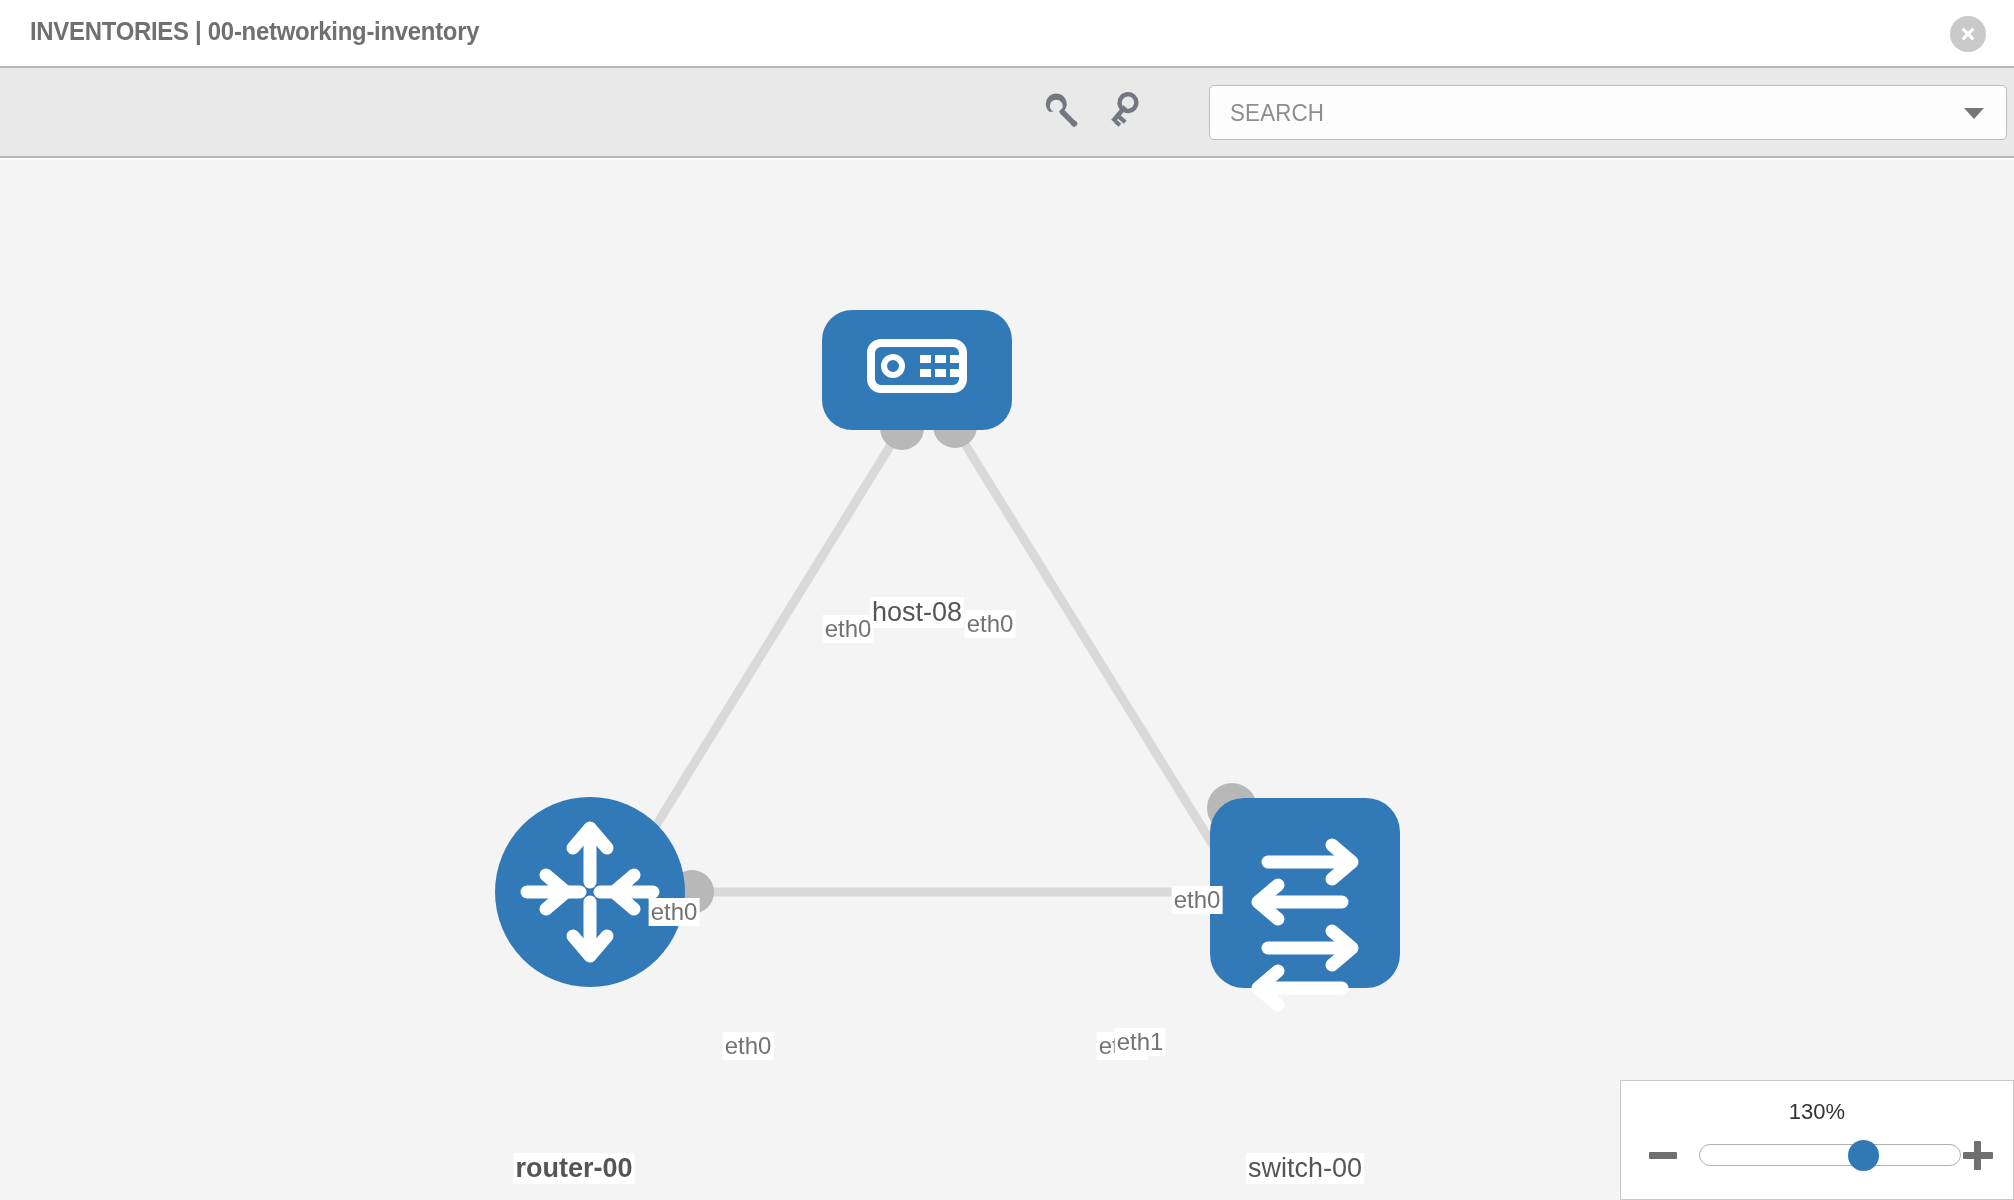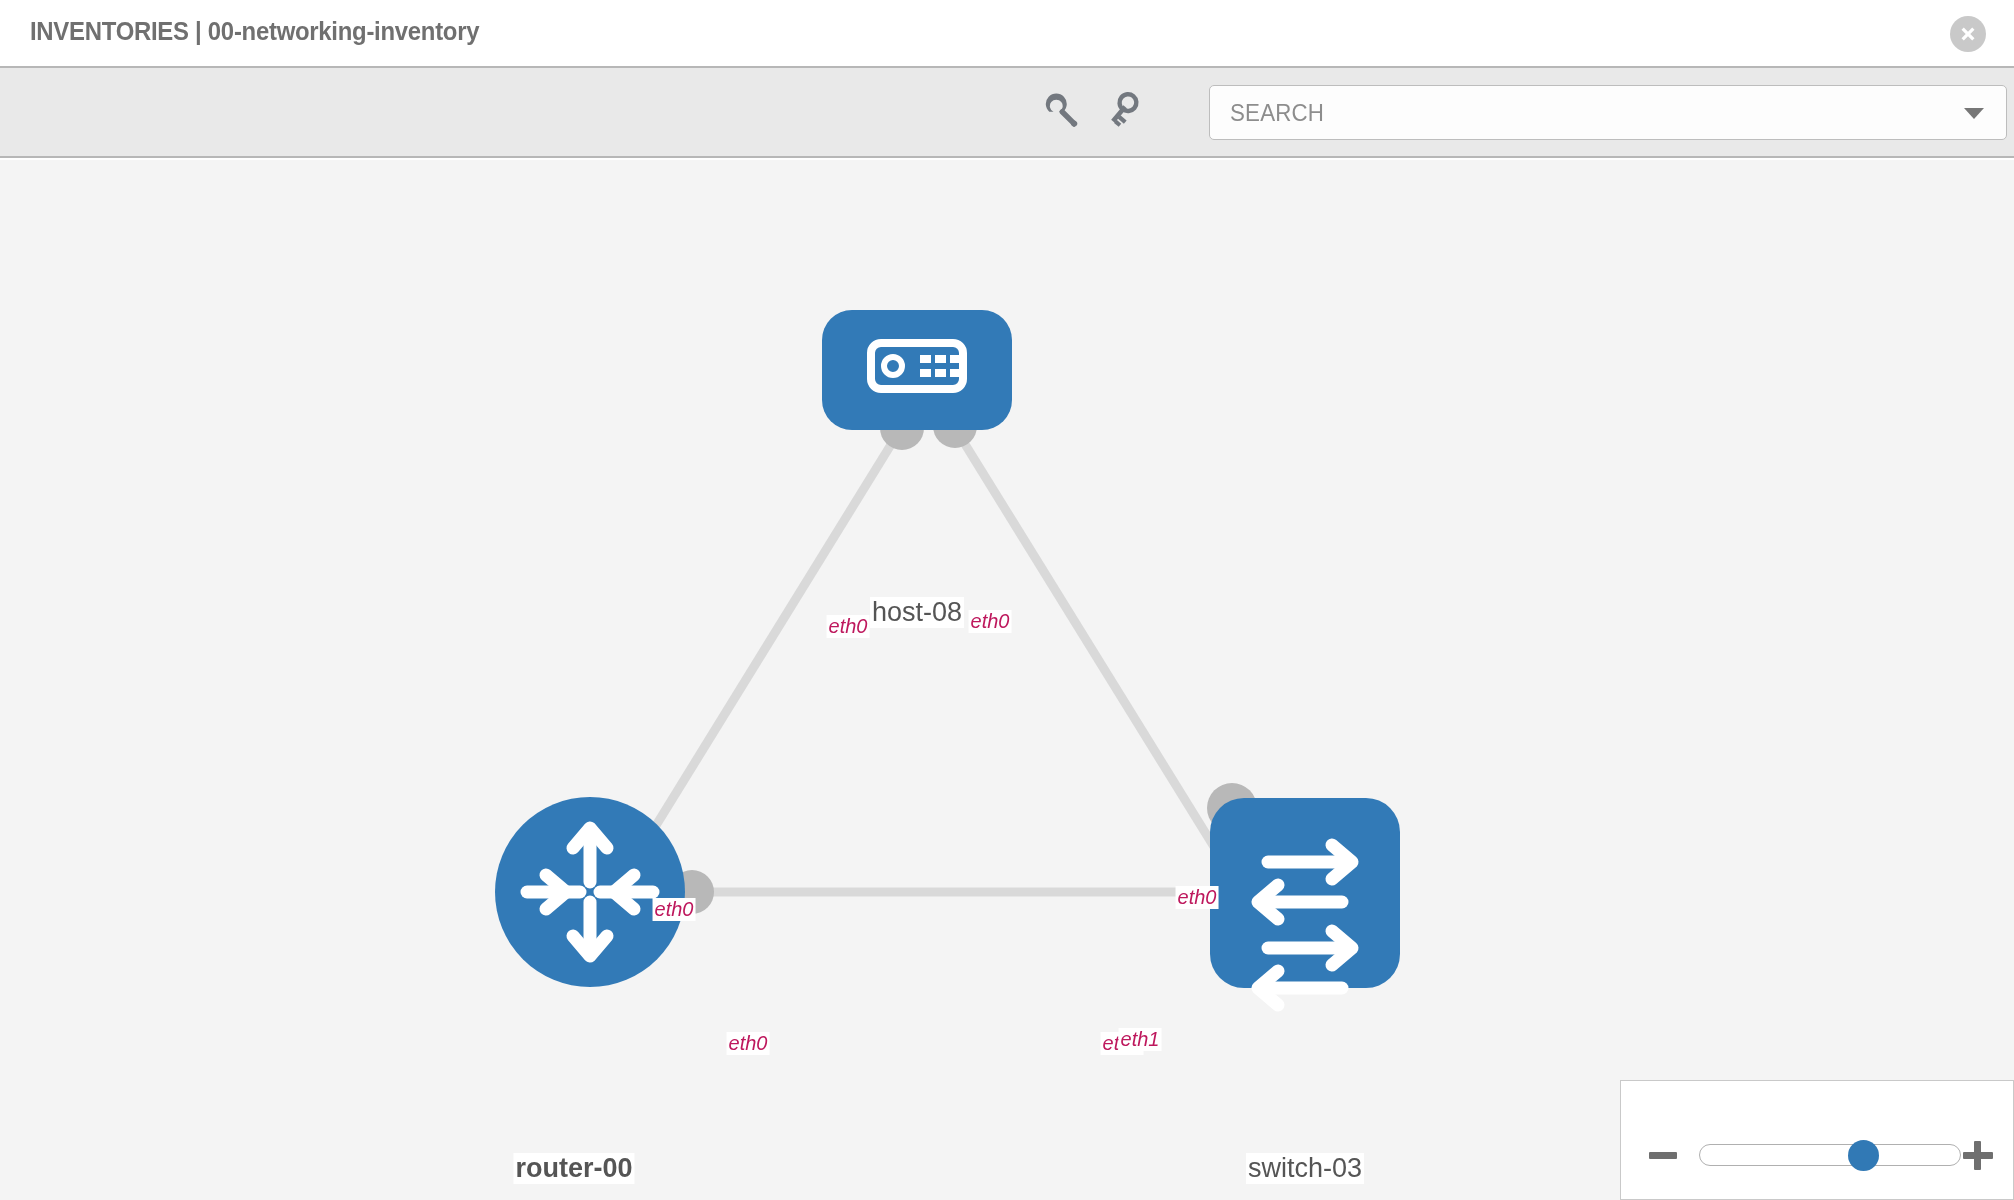--- a/index.html
+++ b/index.html
@@ -147,27 +147,26 @@
     position: absolute;
     font-size: 27px;
     color: #555555;
     background: #ffffff;
     white-space: nowrap;
     padding: 0 2px;
     transform: translateX(-50%);
   }
   .iface-label {
     position: absolute;
-    font-size: 20px;
-    color: #be185d;
+    font-size: 24px;
+    color: #737373;
     background: #ffffff;
     white-space: nowrap;
     padding: 0 2px;
     transform: translateX(-50%);
-    font-style: italic;
   }
 
   
   .zoom-panel {
     position: absolute;
     left: 1620px;
     top: 1080px;
     width: 394px;
     height: 120px;
     background: #ffffff;
@@ -350,24 +349,25 @@
     <div class="iface-label" style="left:848px;  top:455px;">eth0</div>
     <div class="iface-label" style="left:990px;  top:450px;">eth0</div>
     <div class="iface-label" style="left:674px;  top:738px;">eth0</div>
     <div class="iface-label" style="left:1197px; top:726px;">eth0</div>
     <div class="iface-label" style="left:748px;  top:872px;">eth0</div>
     <div class="iface-label" style="left:1122px; top:872px;">eth0</div>
     <div class="iface-label" style="left:1140px; top:828px;margin-top:40px;">eth1</div>
 
     <div class="node-label" style="left:917px; top:437px;">host-08</div>
     <div class="node-label" style="left:574px; top:993px;font-weight:bold;">router-00</div>
-    <div class="node-label" style="left:1305px; top:993px;">switch-03</div>
+    <div class="node-label" style="left:1305px; top:993px;">switch-00</div>
   </div>
 
   <div class="zoom-panel">
+    <div class="zoom-value">130%</div>
     <div class="zoom-row">
       <div class="zoom-minus">
         <span class="bar"></span>
       </div>
       <div class="zoom-track">
         <div class="zoom-thumb"></div>
       </div>
       <div class="zoom-plus">
         <span class="bar-h"></span>
         <span class="bar-v"></span>

